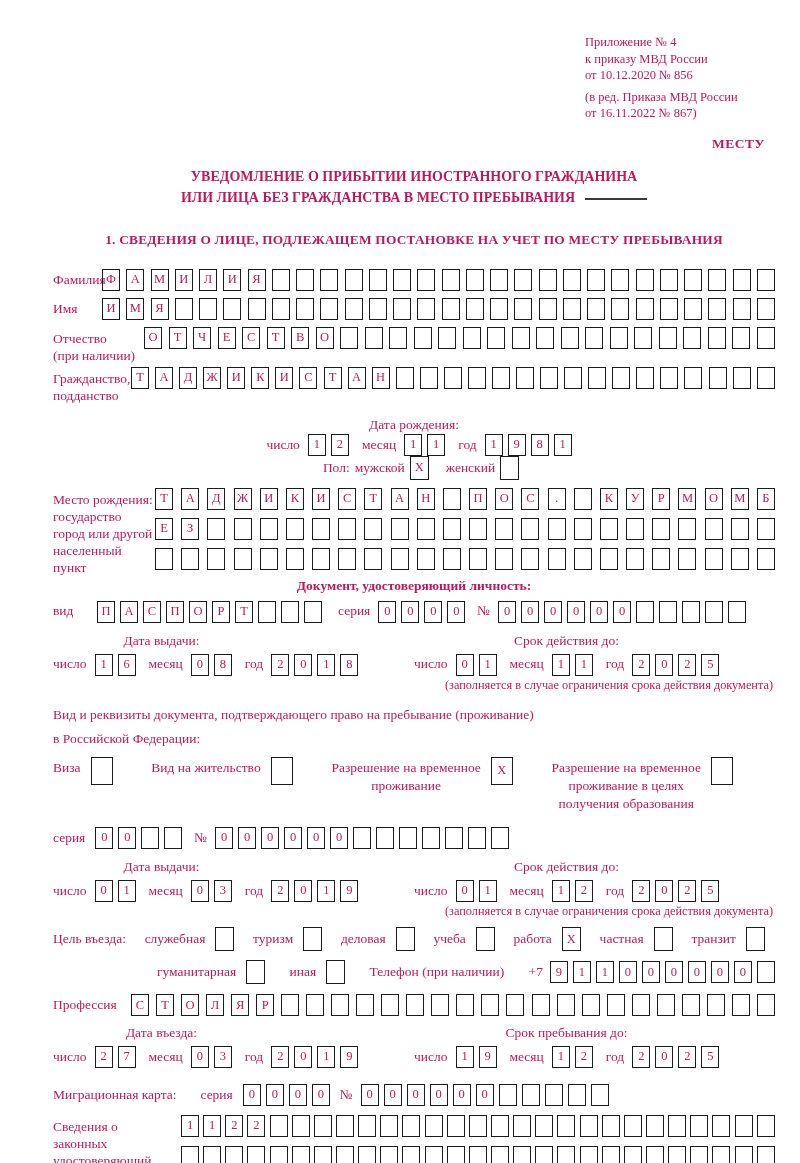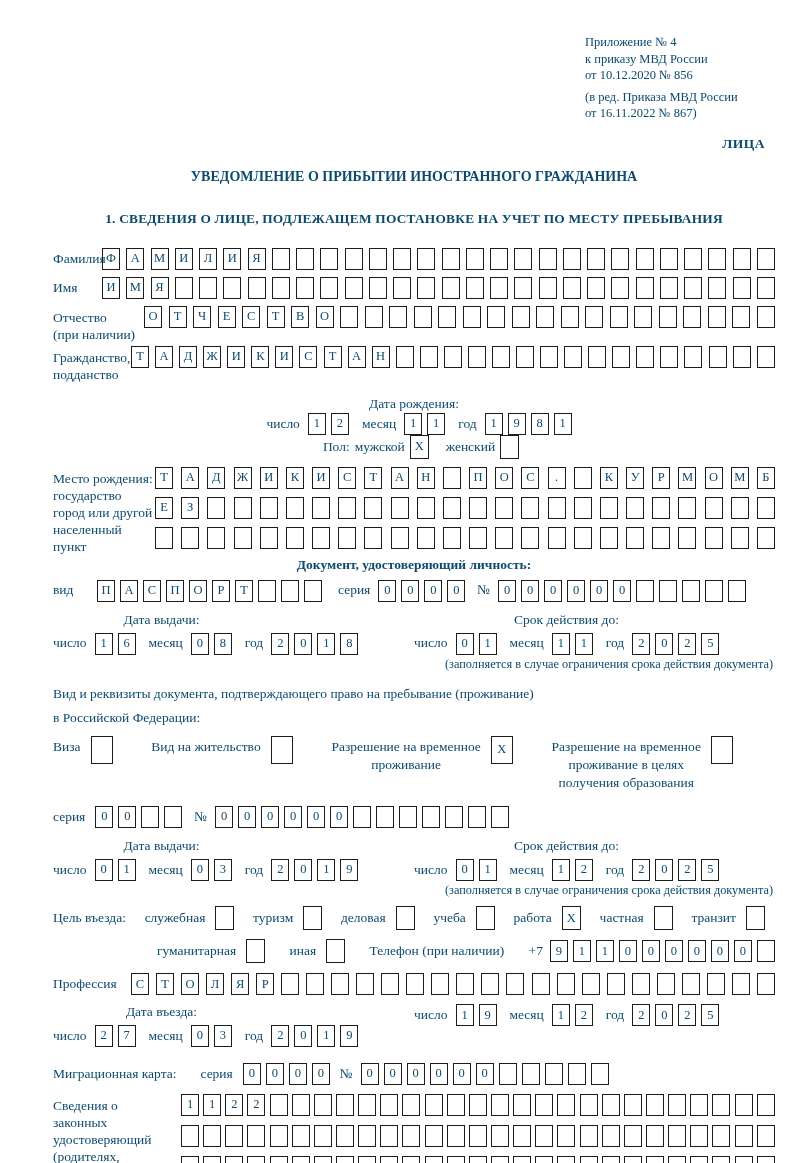--- a/index.html
+++ b/index.html
@@ -1,18 +1,18 @@
 <!DOCTYPE html>
 <html><head>
 <meta charset="utf-8">
 <style>
   html,body{margin:0;padding:0;background:#ffffff;}
   .page{
     width:800px;height:1163px;box-sizing:border-box;overflow:hidden;
-    background:#fff;color:#0c4a6e;
+    background:#fff;color:#be185d;
     font-family:"Liberation Serif","DejaVu Serif",serif;
     font-size:13.5px;line-height:1.25;
     padding:34px 25px 8px 53px;position:relative;
   }
   .appendix{margin-left:532px;font-size:12.5px;line-height:16.5px;}
   .appendix .grp2{margin-top:5px;}
   .forma{text-align:right;font-weight:bold;font-size:13.5px;margin:14px 10px 0 0;letter-spacing:.5px;}
   .title{ text-align:center;font-weight:bold;font-size:14px;line-height:21px;margin-top:14px;}
   .blank-line{display:inline-block;width:62px;height:2px;background:#3a3a3a;margin-left:10px;vertical-align:2px;}
   .sec-heading{text-align:center;font-weight:bold;font-size:13.4px;margin-top:24px;letter-spacing:.2px;}
@@ -59,24 +59,25 @@
   <div class="appendix">
     <div>Приложение № 4</div>
     <div>к приказу МВД России</div>
     <div>от 10.12.2020 № 856</div>
     <div class="grp2">
       <div>(в ред. Приказа МВД России</div>
       <div>от 16.11.2022 № 867)</div>
     </div>
   </div>
 
-  <div class="forma">ЛИЦА</div>
+  <div class="forma">МЕСТУ</div>
 
   <div class="title">
     <div>УВЕДОМЛЕНИЕ О ПРИБЫТИИ ИНОСТРАННОГО ГРАЖДАНИНА</div>
+    <div><span>ИЛИ ЛИЦА БЕЗ ГРАЖДАНСТВА В МЕСТО ПРЕБЫВАНИЯ</span><span class="blank-line"></span></div>
   </div>
 
   <div class="sec-heading">1. СВЕДЕНИЯ О ЛИЦЕ, ПОДЛЕЖАЩЕМ ПОСТАНОВКЕ НА УЧЕТ ПО МЕСТУ ПРЕБЫВАНИЯ</div>
 
   <div class="form">
 
     <div class="row">
       <div class="lbl" style="width:49px;">Фамилия</div>
       <div class="cells-fill">
           <span class="cell">Ф</span>
@@ -634,20 +635,21 @@
           <span class="dl">год</span>
           <span class="cells">
               <span class="cell">2</span>
               <span class="cell">0</span>
               <span class="cell">1</span>
               <span class="cell">9</span>
             </span>
         </div>
       </div>
       <div class="dcol">
+        <div class="dcol-head right">Срок пребывания до:</div>
         <div class="dgroup">
           <span class="dl">число</span>
           <span class="cells">
               <span class="cell">1</span>
               <span class="cell">9</span>
             </span>
           <span class="dl">месяц</span>
           <span class="cells">
               <span class="cell">1</span>
               <span class="cell">2</span>

